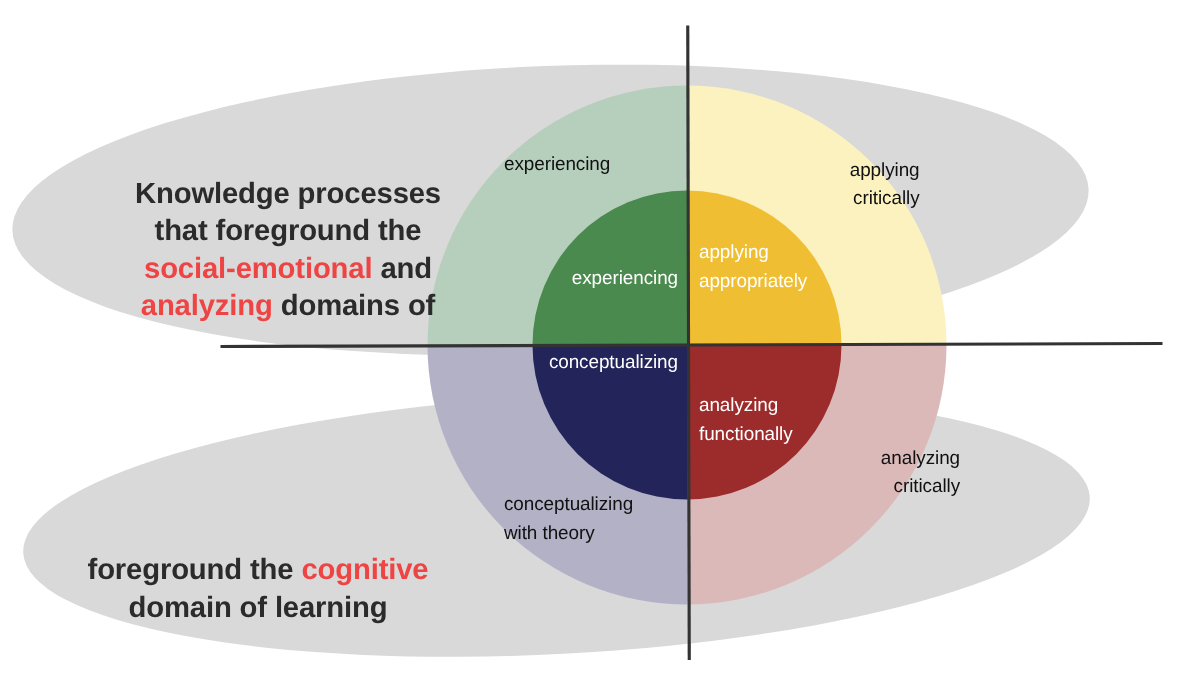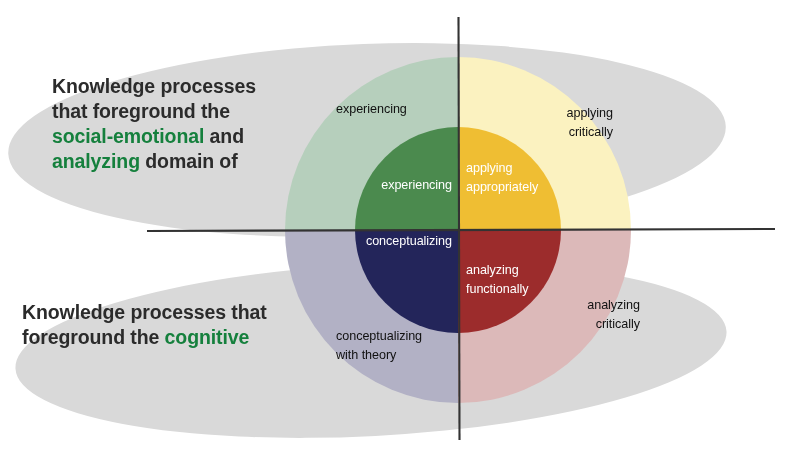--- a/index.html
+++ b/index.html
@@ -23,40 +23,41 @@
     position: absolute;
     left: 0;
     top: 0;
     width: 800px;
     height: 453px;
   }
 
   
   .callout-text {
     position: absolute;
-    text-align: left;
+    text-align: center;
     font-weight: bold;
     color: #2b2b2b;
     line-height: 1.28;
     letter-spacing: -0.1px;
+    margin-top: 43px;
   }
   #callout-top-text {
     left: 52px;
     top: 74px;
     width: 280px;
     font-size: 19.5px;
   }
   #callout-bottom-text {
     left: 22px;
     top: 300px;
     width: 300px;
     font-size: 19.5px;
   }
   .hl {
-    color: #15803d;
+    color: #ef4444;
   }
 
   
   .qlabel {
     position: absolute;
     font-weight: normal;
     font-size: 12.6px;
     line-height: 1.5;
     letter-spacing: -0.05px;
     white-space: nowrap;
@@ -137,26 +138,27 @@
     </g>
 
     <line x1="147" y1="231" x2="775" y2="229" stroke="#333333" stroke-width="2.1"></line>
     <line x1="458.5" y1="17" x2="459.5" y2="440" stroke="#333333" stroke-width="2.1"></line>
   </svg>
 
   <div class="callout-text" id="callout-top-text">
     <span>Knowledge processes</span><br>
     <span>that foreground the</span><br>
     <span class="hl">social-emotional</span><span> and</span><br>
-    <span class="hl">analyzing</span><span> domain of</span><br>
+    <span class="hl">analyzing</span><span> domains of</span><br>
   </div>
 
   <div class="callout-text" id="callout-bottom-text">
-    <span>Knowledge processes that</span><br>
+    <br>
     <span>foreground the </span><span class="hl">cognitive</span><br>
+    <span>domain of learning</span>
   </div>
 
   <div class="qlabel dark" id="lbl-exp-new">
     <span>experiencing</span>
   </div>
 
   <div class="qlabel dark" id="lbl-apply-creat">
     <span>applying</span>
     <span class="l2">critically</span>
   </div>

